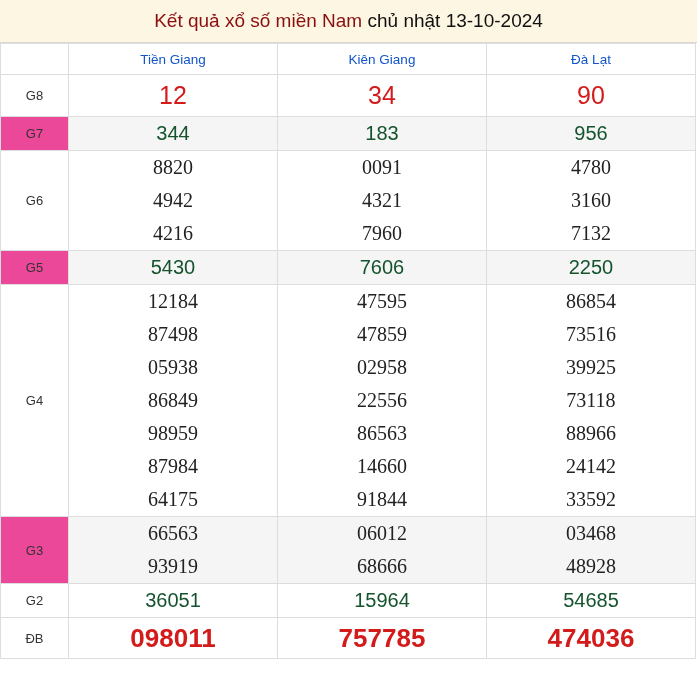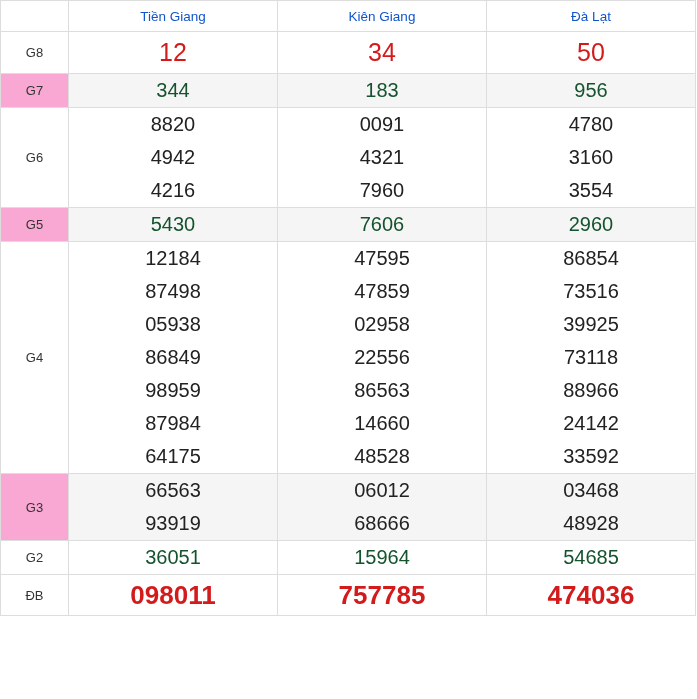--- a/index.html
+++ b/index.html
@@ -62,21 +62,21 @@
     color: #1155cc;
     background: #ffffff;
   }
   thead th.blank { background: #ffffff; }
   td.rowlabel {
     font-size: 13px;
     color: #333333;
     background: #ffffff;
   }
   tr.alt td { background: #f5f5f5; }
-  tr.alt td.rowlabel { background: #f9a8d4; }
+  tr.alt td.rowlabel { background: #ec4899; }
   td.num {
     font-size: 20px;
     color: #14532d;
     line-height: 33px;
     height: 33px;
   }
   td.num.big {
     font-size: 25px;
     color: #d31b1b;
     font-weight: normal;
@@ -96,27 +96,34 @@
     justify-content: center;
   }
   .stack .v {
     font-size: 20px;
     color: #222222;
     line-height: 33px;
     height: 33px;
   }
   td.multi {
     padding: 0;
+    font-family: Liberation Serif, serif;
   }
 </style>
 </head>
 <body>
 
 <div class="lottery-wrap">
 
+  <div class="header-bar">
+    <div class="header-title">
+      <span class="prefix">Kết quả xổ số miền Nam</span>
+      <span class="date">chủ nhật 13-10-2024</span>
+    </div>
+  </div>
 
   <table class="results">
     <colgroup>
       <col class="c-label">
       <col class="c-prov">
       <col class="c-prov">
       <col class="c-prov">
     </colgroup>
     <thead>
       <tr>
@@ -124,21 +131,21 @@
         <th>Tiền Giang</th>
         <th>Kiên Giang</th>
         <th>Đà Lạt</th>
       </tr>
     </thead>
     <tbody>
         <tr>
           <td class="rowlabel">G8</td>
           <td class="num big">12</td>
           <td class="num big">34</td>
-          <td class="num big">50</td>
+          <td class="num big">90</td>
         </tr>
         <tr class="alt">
           <td class="rowlabel">G7</td>
           <td class="num">344</td>
           <td class="num">183</td>
           <td class="num">956</td>
         </tr>
         <tr>
           <td class="rowlabel">G6</td>
           <td class="multi">
@@ -152,29 +159,29 @@
             <div class="stack">
               <div class="v">0091</div>
               <div class="v">4321</div>
               <div class="v">7960</div>
             </div>
           </td>
           <td class="multi">
             <div class="stack">
               <div class="v">4780</div>
               <div class="v">3160</div>
-              <div class="v">3554</div>
+              <div class="v">7132</div>
             </div>
           </td>
         </tr>
         <tr class="alt">
           <td class="rowlabel">G5</td>
           <td class="num">5430</td>
           <td class="num">7606</td>
-          <td class="num">2960</td>
+          <td class="num">2250</td>
         </tr>
         <tr>
           <td class="rowlabel">G4</td>
           <td class="multi">
             <div class="stack">
               <div class="v">12184</div>
               <div class="v">87498</div>
               <div class="v">05938</div>
               <div class="v">86849</div>
               <div class="v">98959</div>
@@ -183,21 +190,21 @@
             </div>
           </td>
           <td class="multi">
             <div class="stack">
               <div class="v">47595</div>
               <div class="v">47859</div>
               <div class="v">02958</div>
               <div class="v">22556</div>
               <div class="v">86563</div>
               <div class="v">14660</div>
-              <div class="v">48528</div>
+              <div class="v">91844</div>
             </div>
           </td>
           <td class="multi">
             <div class="stack">
               <div class="v">86854</div>
               <div class="v">73516</div>
               <div class="v">39925</div>
               <div class="v">73118</div>
               <div class="v">88966</div>
               <div class="v">24142</div>

